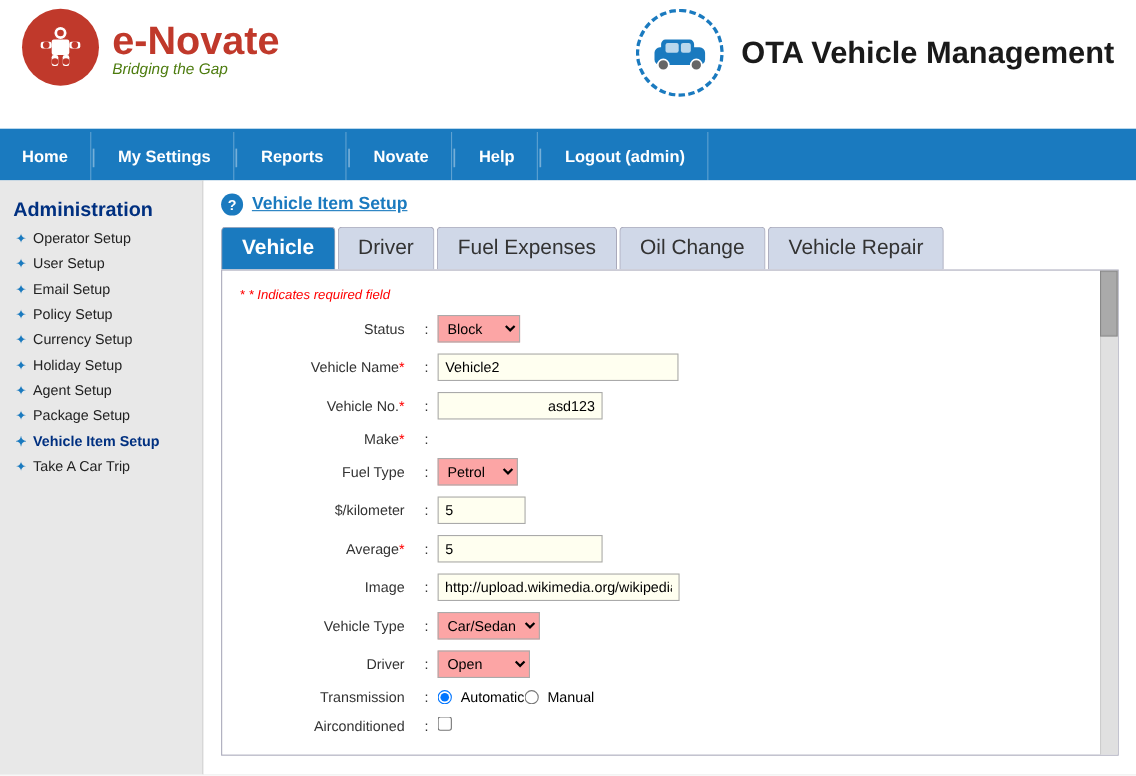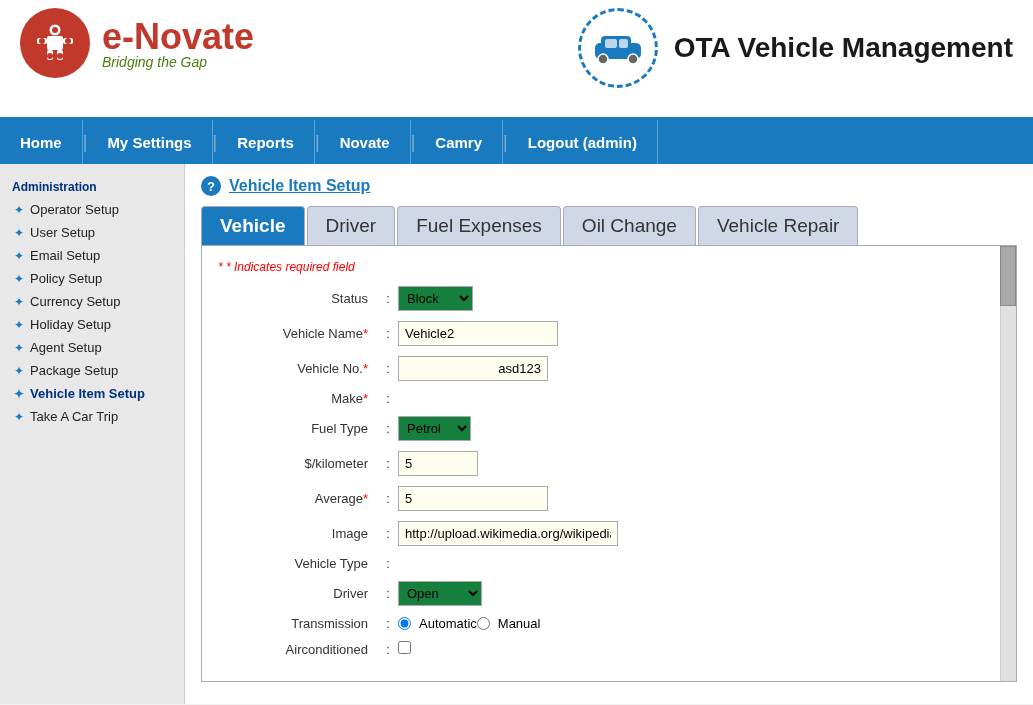--- a/index.html
+++ b/index.html
@@ -66,21 +66,21 @@
     #sidebar {
       width: 185px;
       background: #e8e8e8;
       border-right: 1px solid #ccc;
       padding: 10px 0;
       flex-shrink: 0;
     }
     .sidebar-section-title {
       color: #003080;
       font-weight: bold;
-      font-size: 12px;
+      font-size: 18px;
       padding: 6px 12px 4px;
     }
     .sidebar-item {
       display: flex;
       align-items: center;
       gap: 6px;
       padding: 4px 14px;
       color: #222;
       font-size: 13px;
       cursor: pointer;
@@ -174,21 +174,21 @@
       width: 100%;
       padding: 4px 6px;
       border: 1px solid #aaa;
       font-size: 13px;
       background: #fffff0;
     }
     .form-input select {
       padding: 3px 4px;
       border: 1px solid #aaa;
       font-size: 13px;
-      background: #15803d;
+      background: #fca5a5;
     }
     .form-input input[type="radio"] { margin-right: 4px; }
     .form-input input[type="checkbox"] { margin-right: 4px; }
     .radio-group { display: flex; align-items: center; }
     .radio-label { display: flex; align-items: center; gap: 4px; font-size: 13px; }
 
     
     .scroll-wrapper {
       overflow-y: auto;
       max-height: 440px;
@@ -259,21 +259,21 @@
 
 <nav id="navbar">
   <a class="nav-item">Home</a>
   <span style="color:rgba(255,255,255,0.4);font-size:18px">|</span>
   <a class="nav-item">My Settings</a>
   <span style="color:rgba(255,255,255,0.4);font-size:18px">|</span>
   <a class="nav-item">Reports</a>
   <span style="color:rgba(255,255,255,0.4);font-size:18px">|</span>
   <a class="nav-item">Novate</a>
   <span style="color:rgba(255,255,255,0.4);font-size:18px">|</span>
-  <a class="nav-item">Camry</a>
+  <a class="nav-item">Help</a>
   <span style="color:rgba(255,255,255,0.4);font-size:18px">|</span>
   <a class="nav-item">Logout (admin)</a>
 </nav>
 
 <div id="main">
 
   <div id="sidebar">
     <div class="sidebar-section-title">Administration</div>
     <div class="sidebar-item">
       <span class="sidebar-gear">✦</span>
@@ -348,21 +348,21 @@
               <option>Active</option>
               <option>Inactive</option>
             </select>
           </div>
         </div>
 
         <div class="form-row">
           <div class="form-label">Vehicle Name<span class="req">*</span></div>
           <div class="form-colon">:</div>
           <div class="form-input">
-            <input type="text" value="Vehicle2" style="width: 160px;">
+            <input type="text" value="Vehicle2" style="width: 219px;">
           </div>
         </div>
 
         <div class="form-row">
           <div class="form-label">Vehicle No.<span class="req">*</span></div>
           <div class="form-colon">:</div>
           <div class="form-input">
             <input type="text" value="asd123" style="width: 150px; text-align: right;">
           </div>
         </div>
@@ -405,20 +405,29 @@
           <div class="form-label">Image</div>
           <div class="form-colon">:</div>
           <div class="form-input">
             <input type="text" value="http://upload.wikimedia.org/wikipedia/" style="width: 220px;">
           </div>
         </div>
 
         <div class="form-row">
           <div class="form-label">Vehicle Type</div>
           <div class="form-colon">:</div>
+          <div class="form-input">
+            <select>
+              <option selected="">Car/Sedan</option>
+              <option>SUV</option>
+              <option>Truck</option>
+              <option>Van</option>
+              <option>Bus</option>
+            </select>
+          </div>
         </div>
 
         <div class="form-row">
           <div class="form-label">Driver</div>
           <div class="form-colon">:</div>
           <div class="form-input">
             <select>
               <option selected="">Open</option>
               <option>Assigned</option>
             </select>

